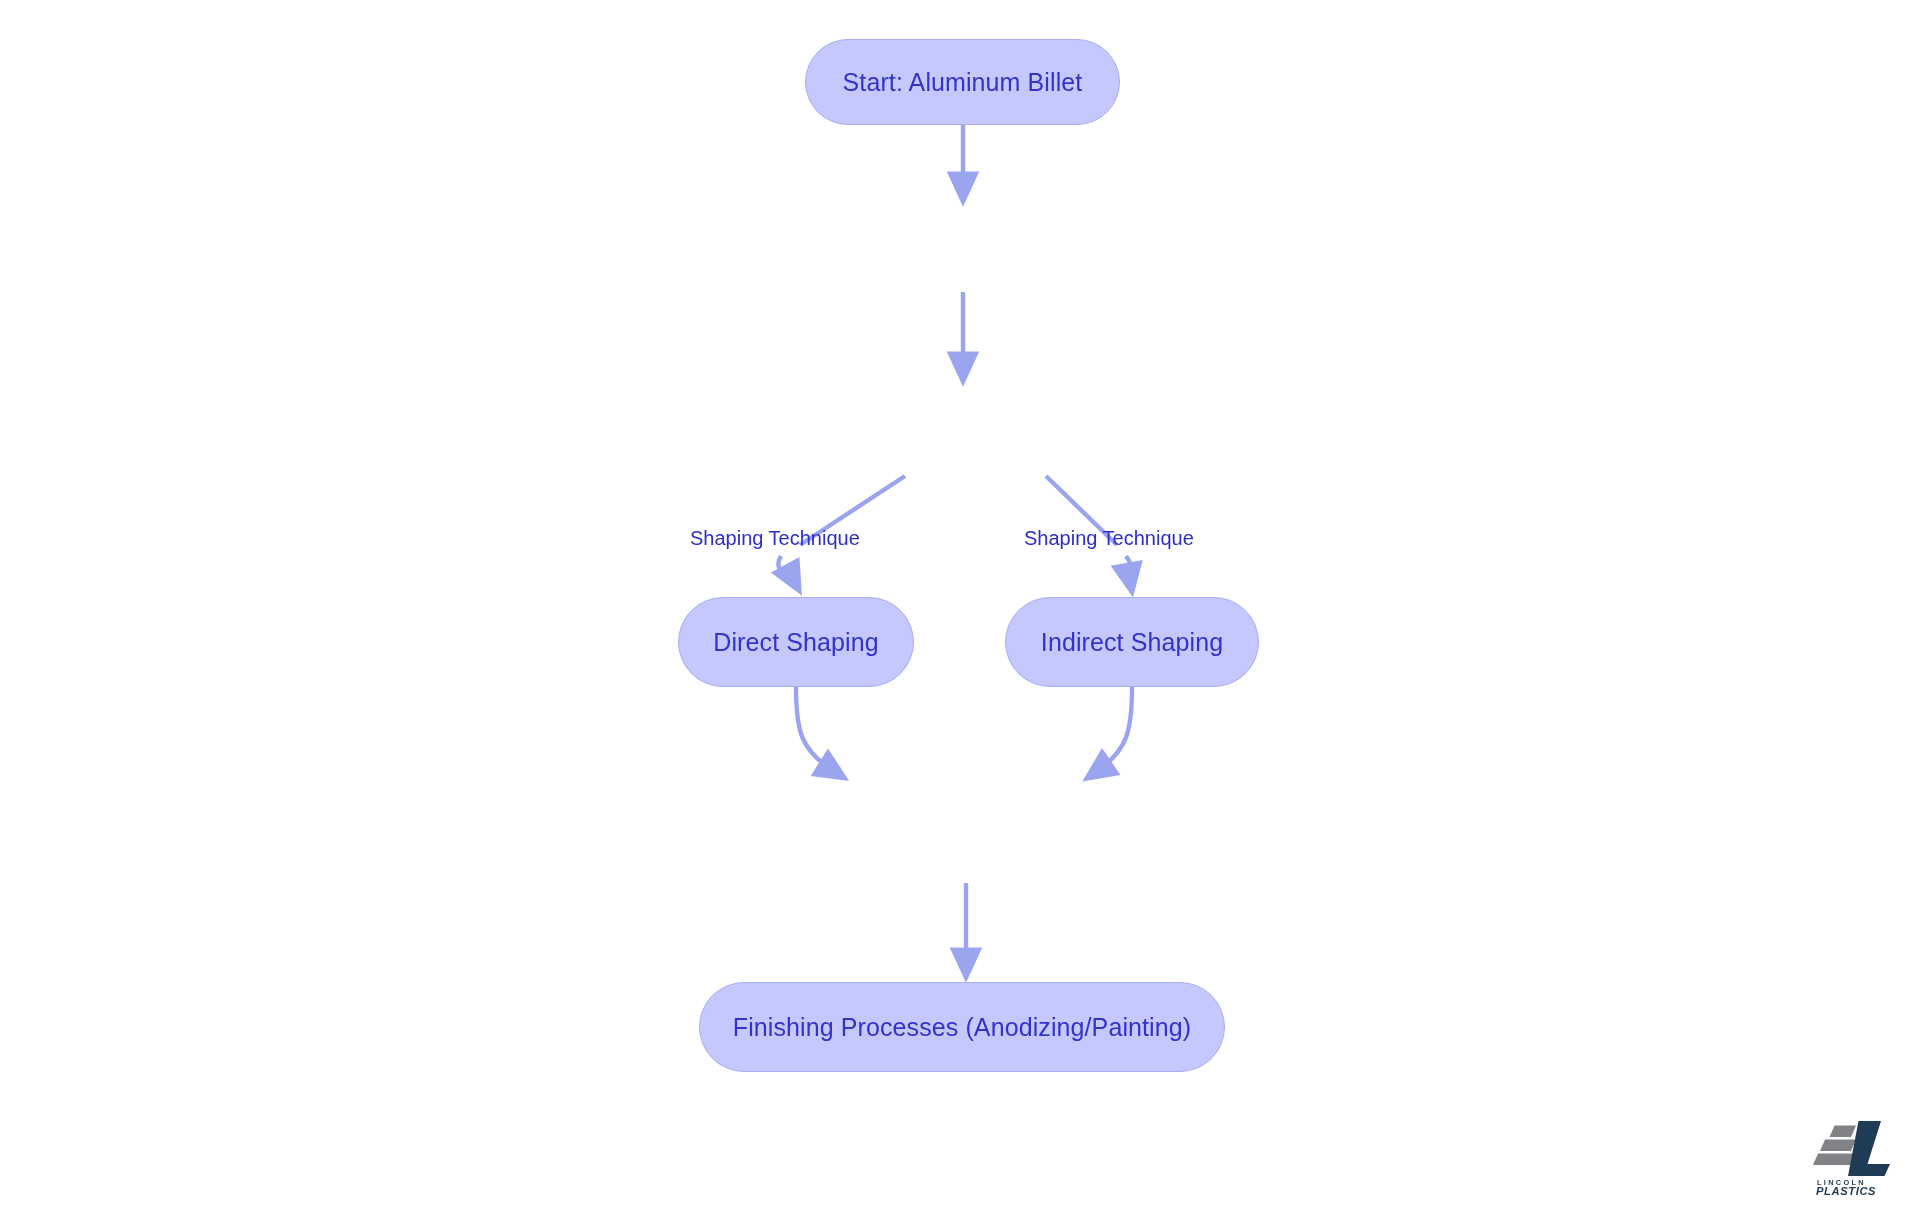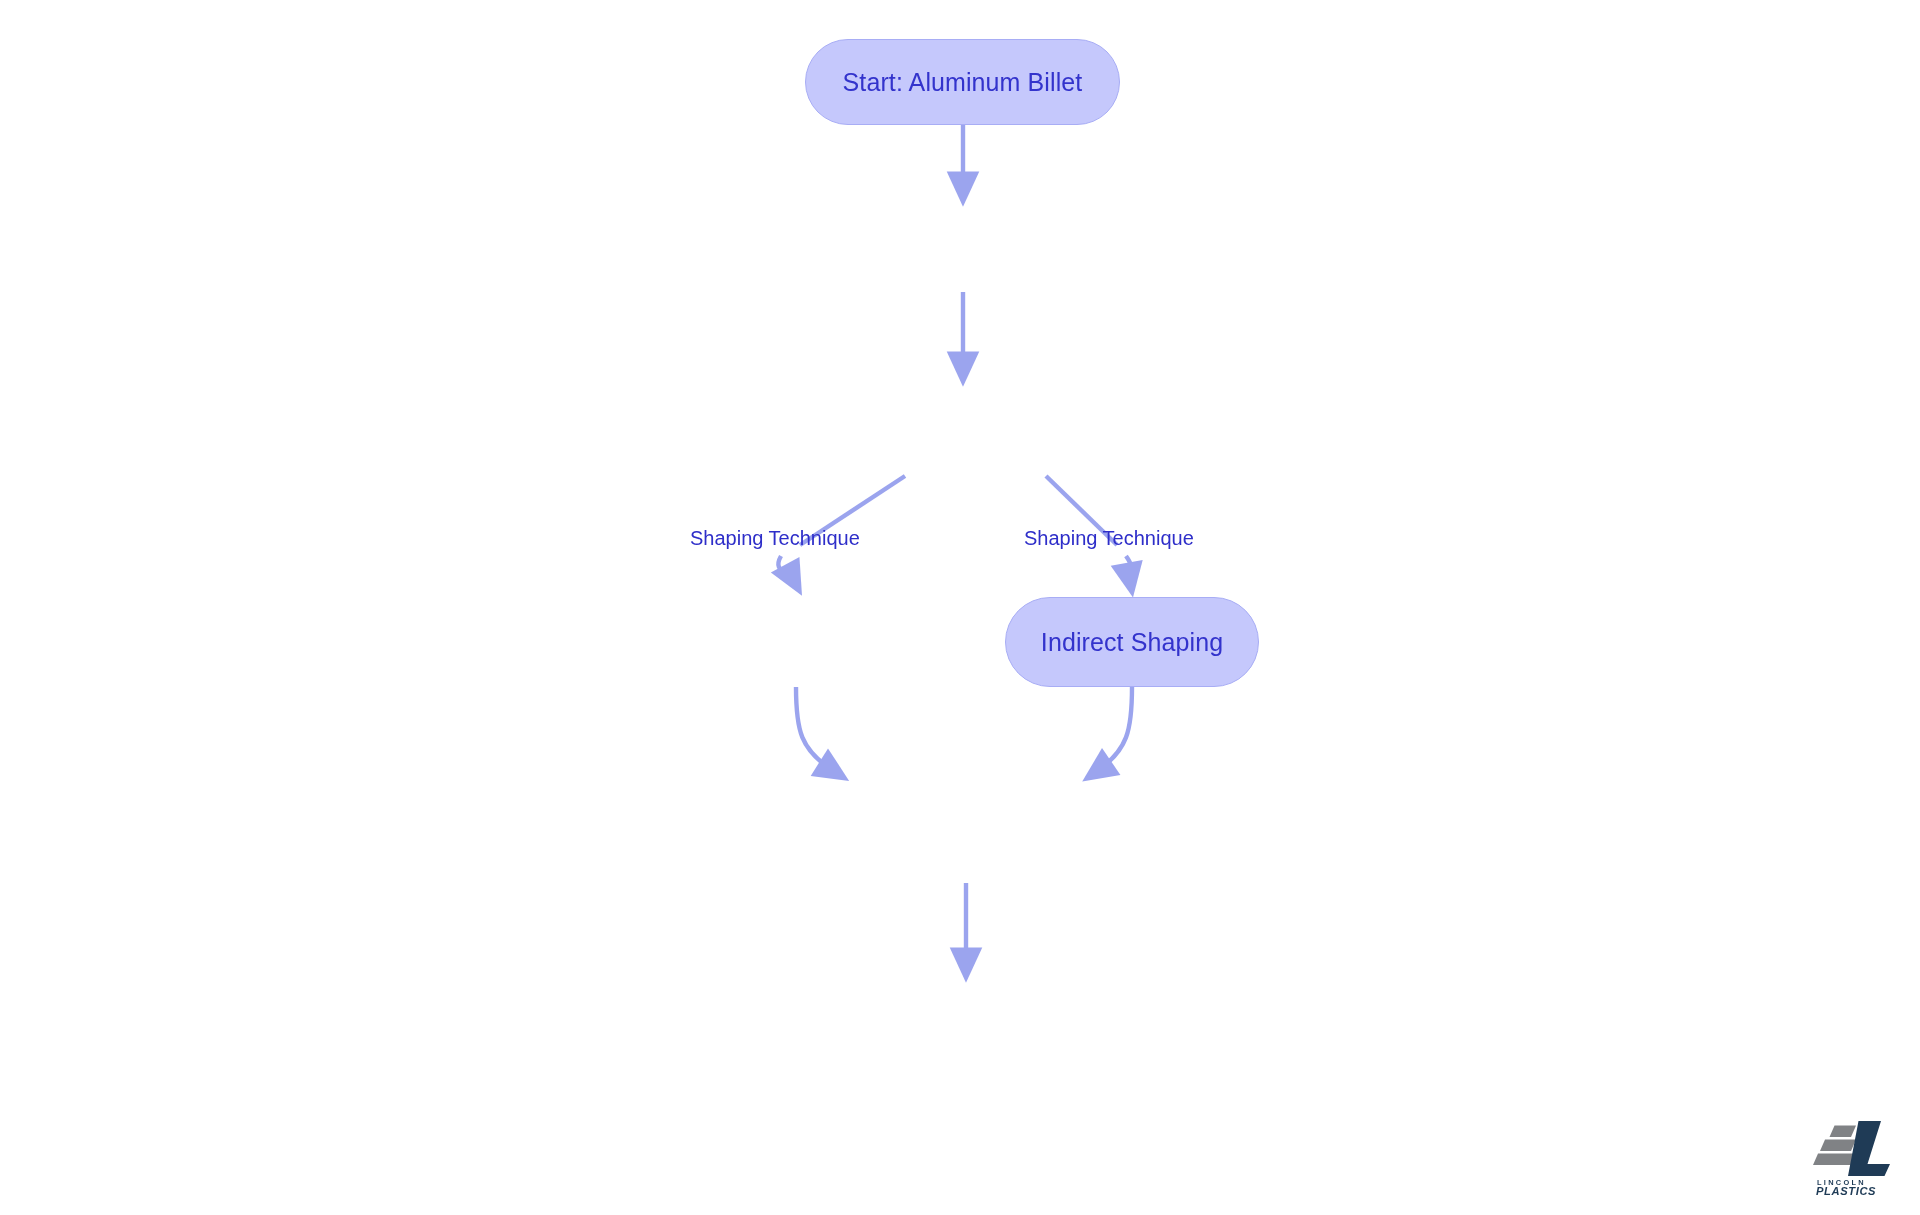--- a/index.html
+++ b/index.html
@@ -99,24 +99,26 @@
       <path d="M1132,687 C1132,730 1128,750 1096,772" marker-end="url(#arrow)"></path>
 
       <path d="M966,883 L966,966" marker-end="url(#arrow)"></path>
     </g>
   </svg>
 
   <div class="node" id="node-start">Start: Aluminum Billet</div>
 
 
 
+  <div class="node" id="node-direct">Direct Shaping</div>
 
   <div class="node" id="node-indirect">Indirect Shaping</div>
 
 
+  <div class="node" id="node-finishing">Finishing Processes (Anodizing/Painting)</div>
 
   <div class="edge-label" id="label-left">Shaping Technique</div>
 
   <div class="edge-label" id="label-right">Shaping Technique</div>
 
   <svg id="brand-logo" viewBox="0 0 86 78">
 
     <g fill="#808285">
       <path d="M22.5,7.5 L44,7.5 L39,19 L17.5,19 Z"></path>
       <path d="M13,21.5 L44,21.5 L39,33 L8,33 Z"></path>

